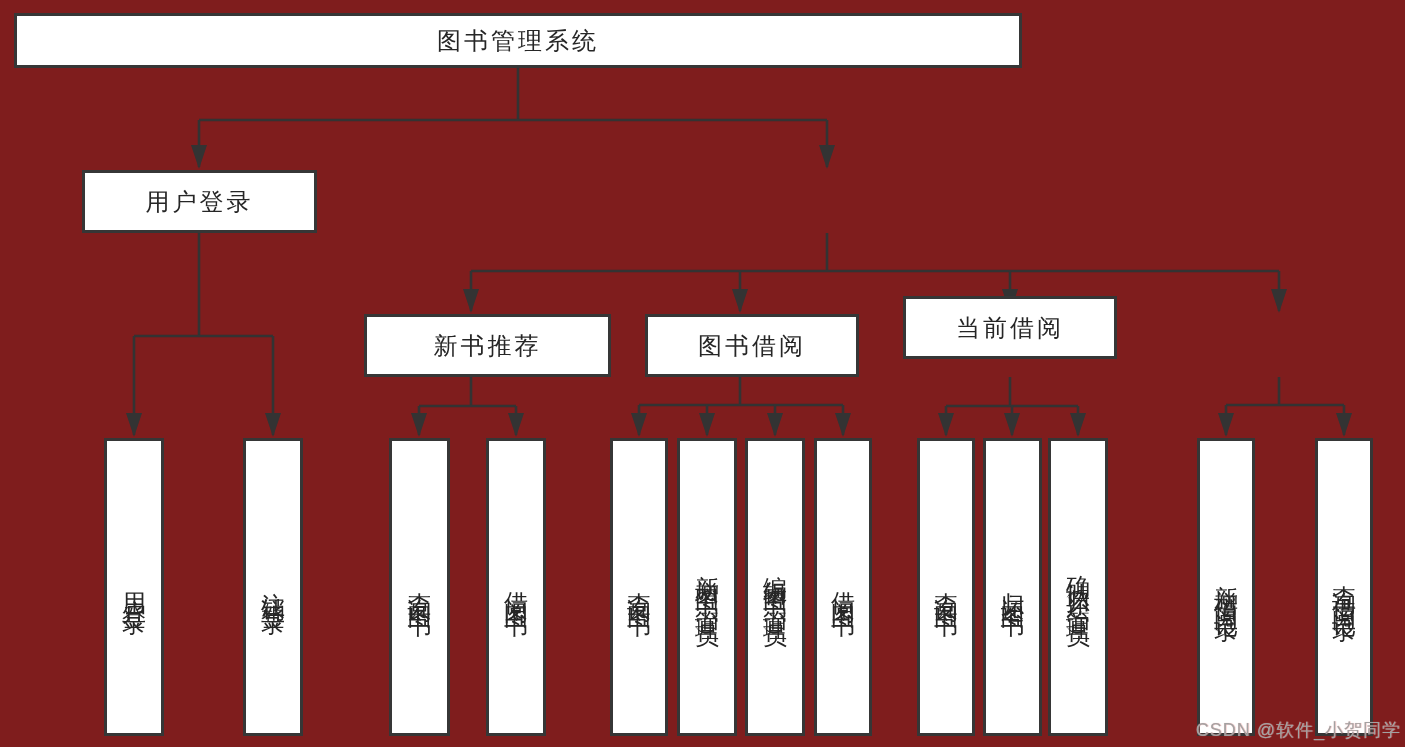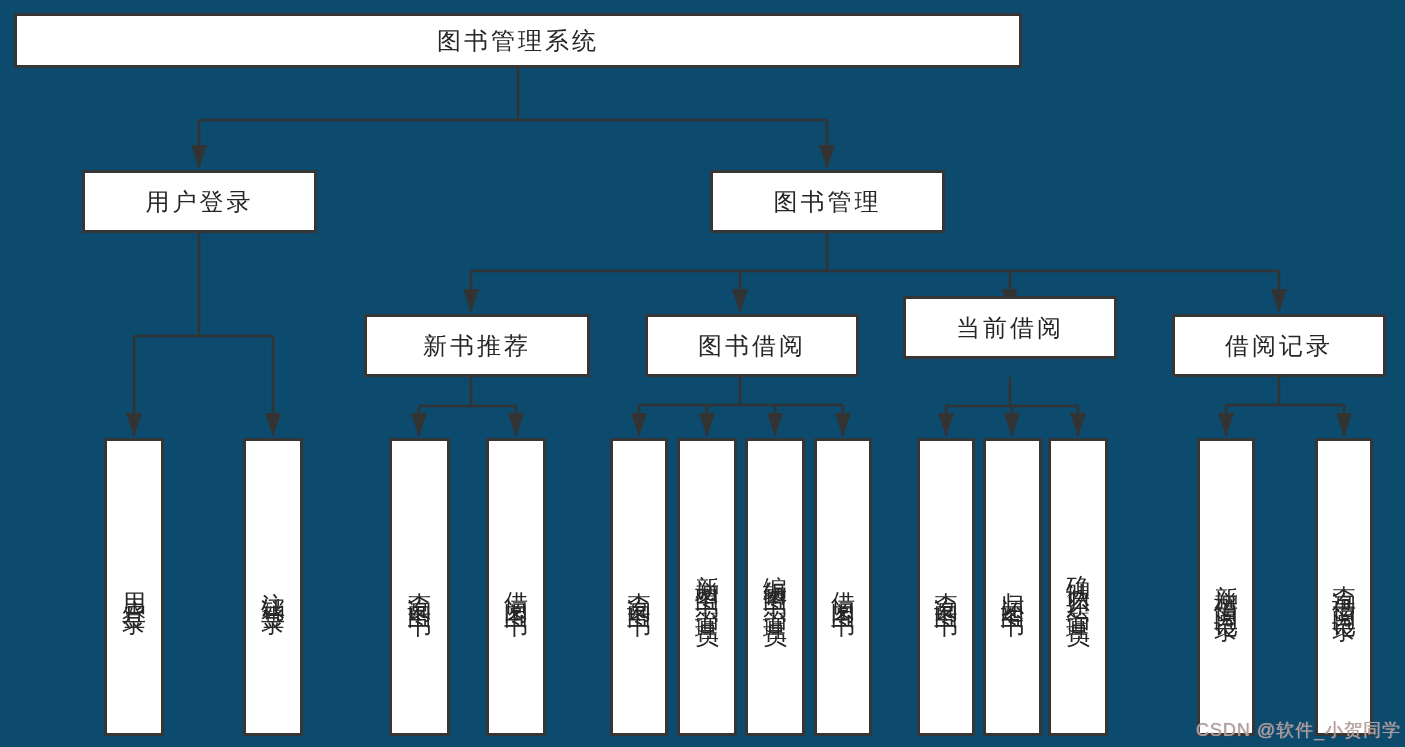--- a/index.html
+++ b/index.html
@@ -1,19 +1,19 @@
 <!DOCTYPE html>
 <html><head>
 <meta charset="utf-8">
 <title>图书管理系统</title>
 <style>
   html,body { margin:0; padding:0; background:#ffffff; }
   .canvas {
     position:relative; width:1405px; height:747px;
-    background:#0c4a6e; overflow:hidden;
+    background:#7f1d1d; overflow:hidden;
     font-family:"Liberation Sans", sans-serif;
     color:#262626;
   }
   .connectors { position:absolute; left:0; top:0; z-index:0; }
   .box {
     position:absolute; background:#ffffff;
     border:3px solid #363636; box-sizing:border-box;
     display:flex; align-items:center; justify-content:center;
     z-index:1;
   }
@@ -96,26 +96,24 @@
       <path d="M1004 413 L1020 413 L1012 437 Z"></path>
       <path d="M1070 413 L1086 413 L1078 437 Z"></path>
       <path d="M1218 413 L1234 413 L1226 437 Z"></path>
       <path d="M1336 413 L1352 413 L1344 437 Z"></path>
     </g>
   </svg>
 
   <div class="box hlabel" style="left:14px; top:13px; width:1008px; height:55px;">图书管理系统</div>
 
   <div class="box hlabel" style="left:82px; top:170px; width:235px; height:63px;">用户登录</div>
-  <div class="box hlabel" style="left:710px; top:170px; width:235px; height:63px;">图书管理</div>
 
-  <div class="box hlabel" style="left:364px; top:314px; width:226px; height:63px;">新书推荐</div>
+  <div class="box hlabel" style="left:364px; top:314px; width:247px; height:63px;">新书推荐</div>
   <div class="box hlabel" style="left:633px; top:314px; width:214px; height:63px;margin-left:12px;">图书借阅</div>
   <div class="box hlabel" style="left:903px; top:296px; width:214px; height:63px;">当前借阅</div>
-  <div class="box hlabel" style="left:1172px; top:314px; width:214px; height:63px;">借阅记录</div>
 
   <div class="box leaf" style="left:104px; top:438px; width:60px; height:298px;">
     <span>用户登录</span>
   </div>
   <div class="box leaf" style="left:243px; top:438px; width:60px; height:298px;">
     <span>注销登录</span>
   </div>
 
   <div class="box leaf" style="left:389px; top:438px; width:61px; height:298px;">
     <span>查询图书</span>

